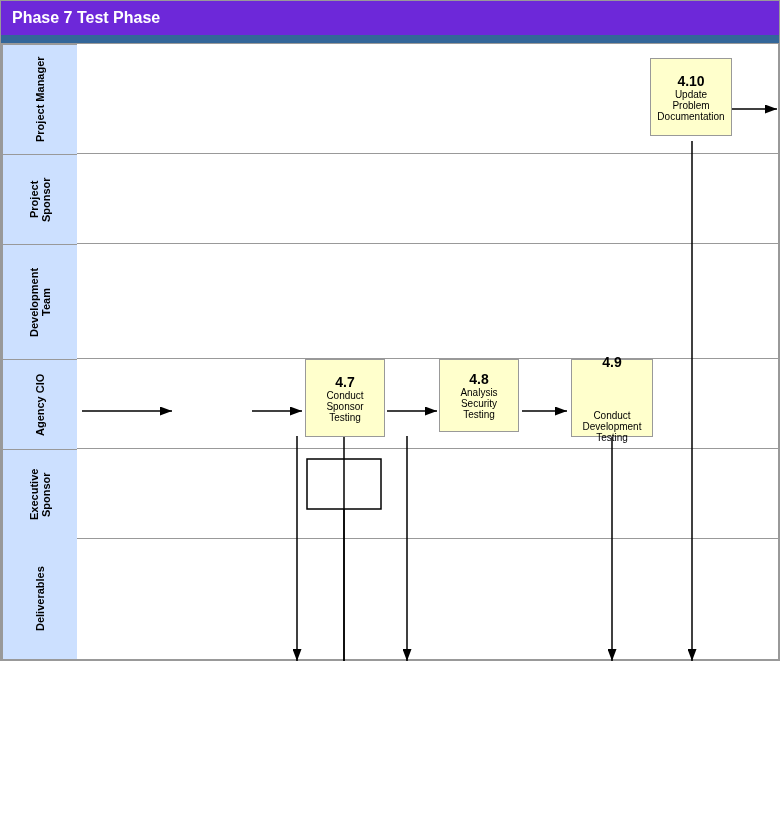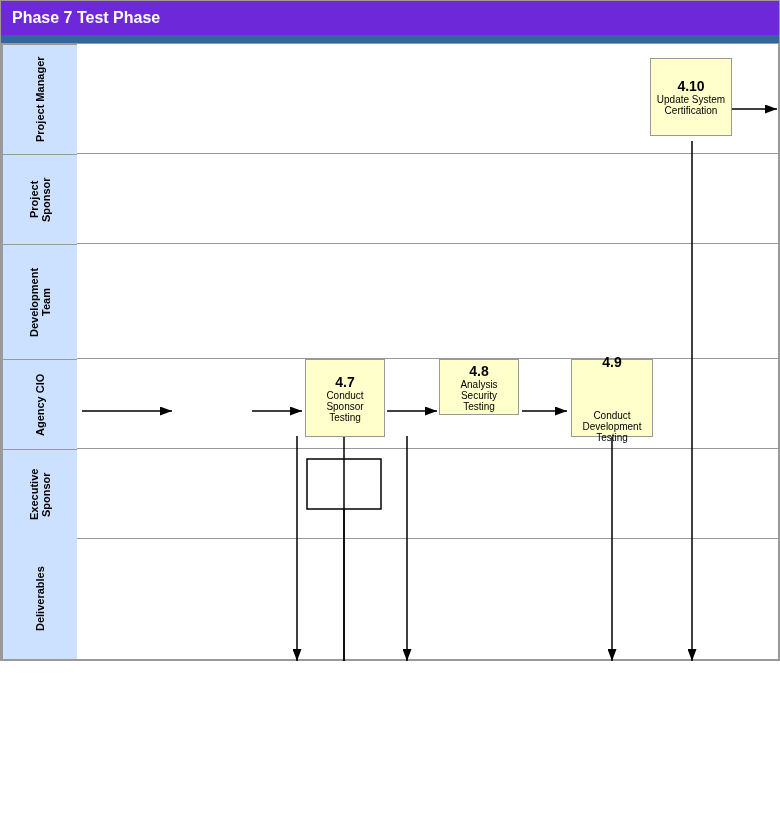--- a/index.html
+++ b/index.html
@@ -159,33 +159,33 @@
           </marker>
         </defs>
       </svg>
 
 
       <div class="process-box" style="width:80px; height:78px; left:228px; top:315px;">
         <span class="box-id">4.7</span>
         <span>Conduct Sponsor Testing</span>
       </div>
 
-      <div class="process-box" style="width:80px; height:56px; left:362px; top:315px;">
+      <div class="process-box" style="width:80px; height:73px; left:362px; top:315px;">
         <span class="box-id">4.8</span>
         <span>Analysis Security Testing</span>
       </div>
 
       <div class="process-box" style="width:82px; height:78px; left:494px; top:315px;gap:40px;">
         <span class="box-id">4.9</span>
         <span>Conduct Development Testing</span>
       </div>
 
       <div class="process-box" style="width:82px; height:78px; left:573px; top:14px;">
         <span class="box-id">4.10</span>
-        <span>Update System Certification</span>
+        <span>Update Problem Documentation</span>
       </div>
 
       <div class="doc-shape" style="left:175px; top:620px;">
         <svg width="60" height="65" viewBox="0 0 60 65">
           <path d="M5,0 L45,0 L55,12 L55,60 L5,60 Z" fill="#fff" stroke="#000" stroke-width="1.5"></path>
           <path d="M45,0 L45,12 L55,12" fill="none" stroke="#000" stroke-width="1.5"></path>
         </svg>
         <div class="doc-label">Test Problem Reports</div>
       </div>
 

